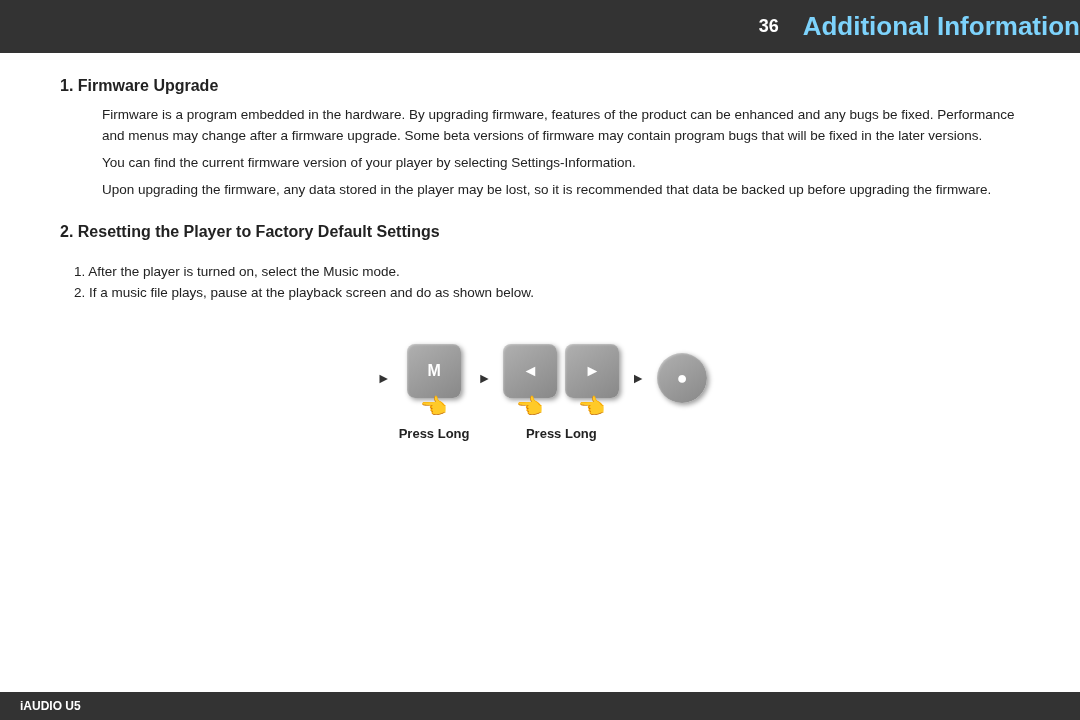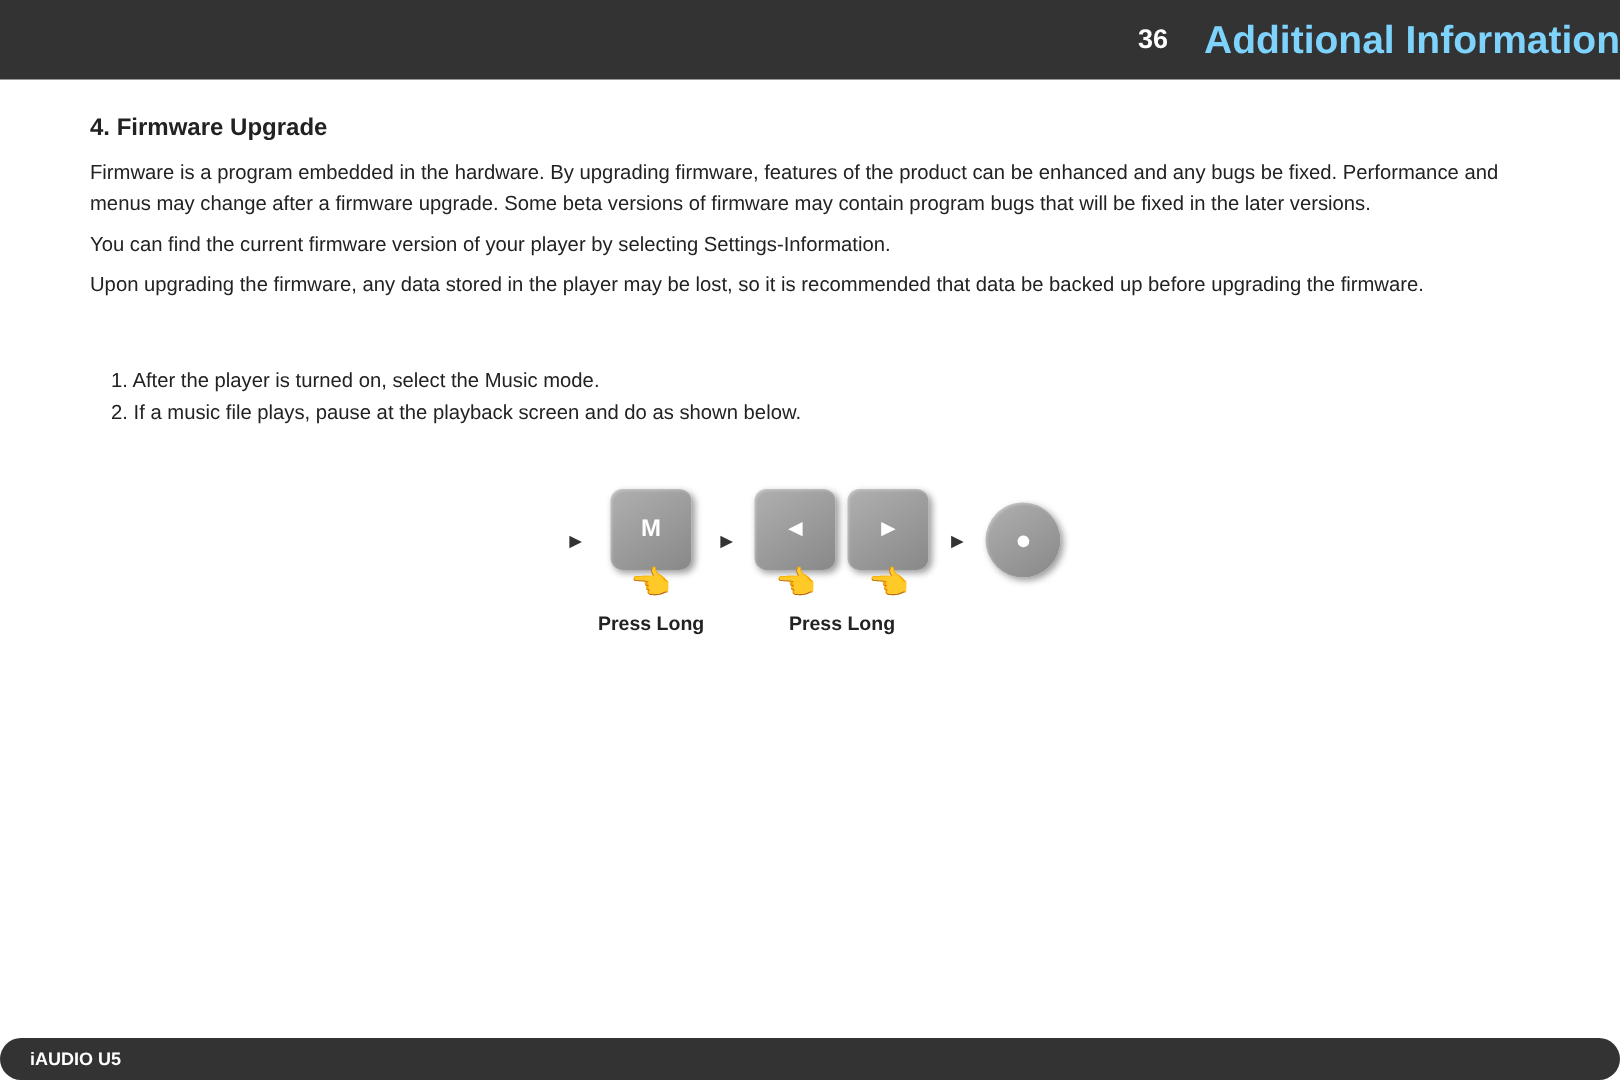--- a/index.html
+++ b/index.html
@@ -49,20 +49,21 @@
       margin-top: 18px;
     }
     .section-heading:first-child { margin-top: 0; }
 
     
     .para {
       font-size: 13.5px;
       line-height: 1.55;
       margin-bottom: 6px;
       color: #222;
+      margin-left: 42px;
     }
 
     
     .step-list {
       margin-left: 14px;
       margin-top: 20px;
     }
     .step-list li {
       font-size: 13.5px;
       line-height: 1.6;
@@ -141,21 +142,20 @@
     .footer {
       position: absolute;
       bottom: 0;
       left: 0;
       width: 100%;
       background: #333333;
       height: 28px;
       display: flex;
       align-items: center;
       padding-left: 20px;
-      border-radius: 14px;
     }
     .footer-text {
       color: #ffffff;
       font-size: 12px;
       font-weight: bold;
     }
 
     
     .section-gap { height: 16px; }
 
@@ -171,29 +171,30 @@
 <body>
 
 <div class="page-header">
   <span class="page-number">36</span>
   <span class="page-title">Additional Information</span>
 </div>
 
 <div class="content">
 
   <div>
-    <div class="section-heading">4. Firmware Upgrade</div>
+    <div class="section-heading">1. Firmware Upgrade</div>
     <p class="para">Firmware is a program embedded in the hardware. By upgrading firmware, features of the product can be enhanced and any bugs be fixed. Performance and menus may change after a firmware upgrade. Some beta versions of firmware may contain program bugs that will be fixed in the later versions.</p>
     <p class="para">You can find the current firmware version of your player by selecting Settings-Information.</p>
     <p class="para">Upon upgrading the firmware, any data stored in the player may be lost, so it is recommended that data be backed up before upgrading the firmware.</p>
   </div>
 
   <div class="section-gap"></div>
 
   <div>
+    <div class="section-heading">2. Resetting the Player to Factory Default Settings</div>
     <ul class="step-list">
       <li>1. After the player is turned on, select the Music mode.</li>
       <li>2. If a music file plays, pause at the playback screen and do as shown below.</li>
     </ul>
   </div>
 
   <div class="diagram-area">
 
     <span class="diag-arrow">►</span>
 

